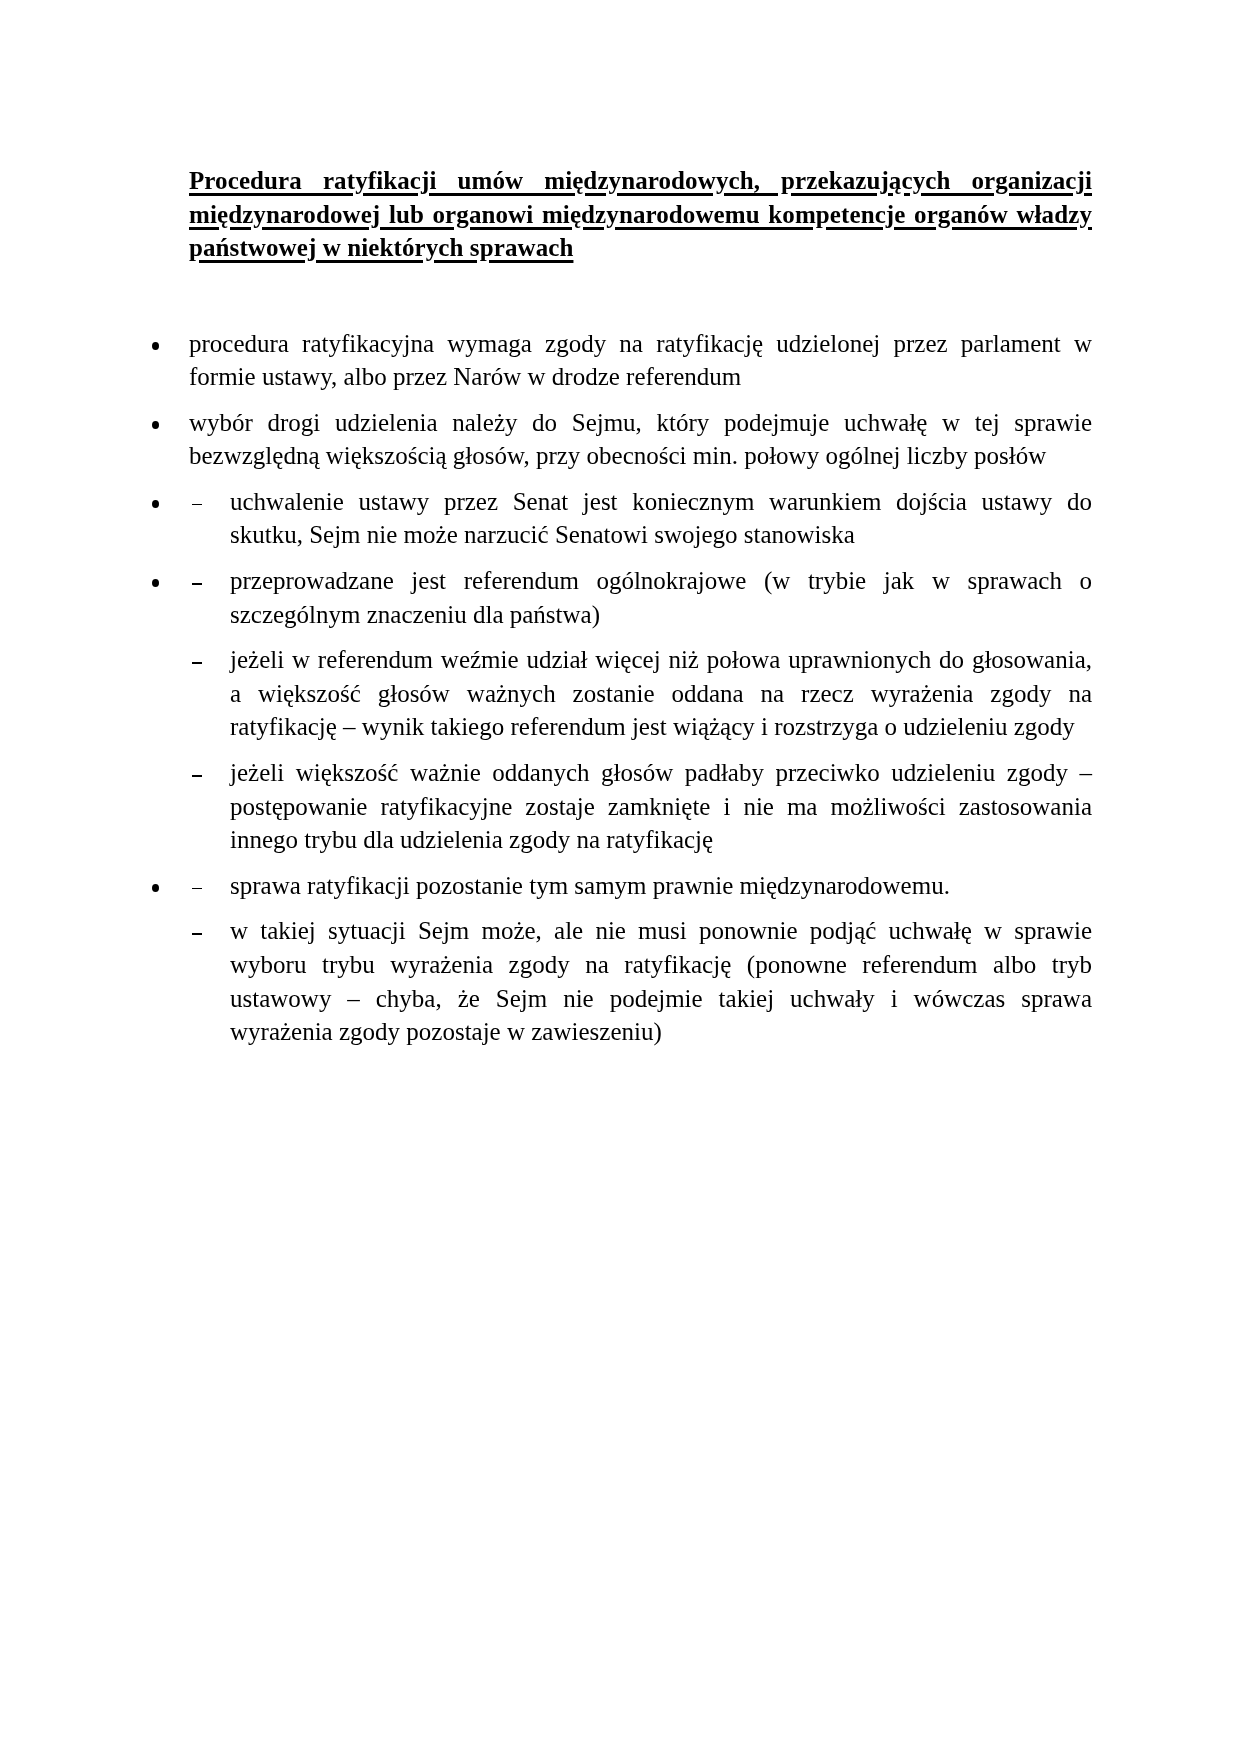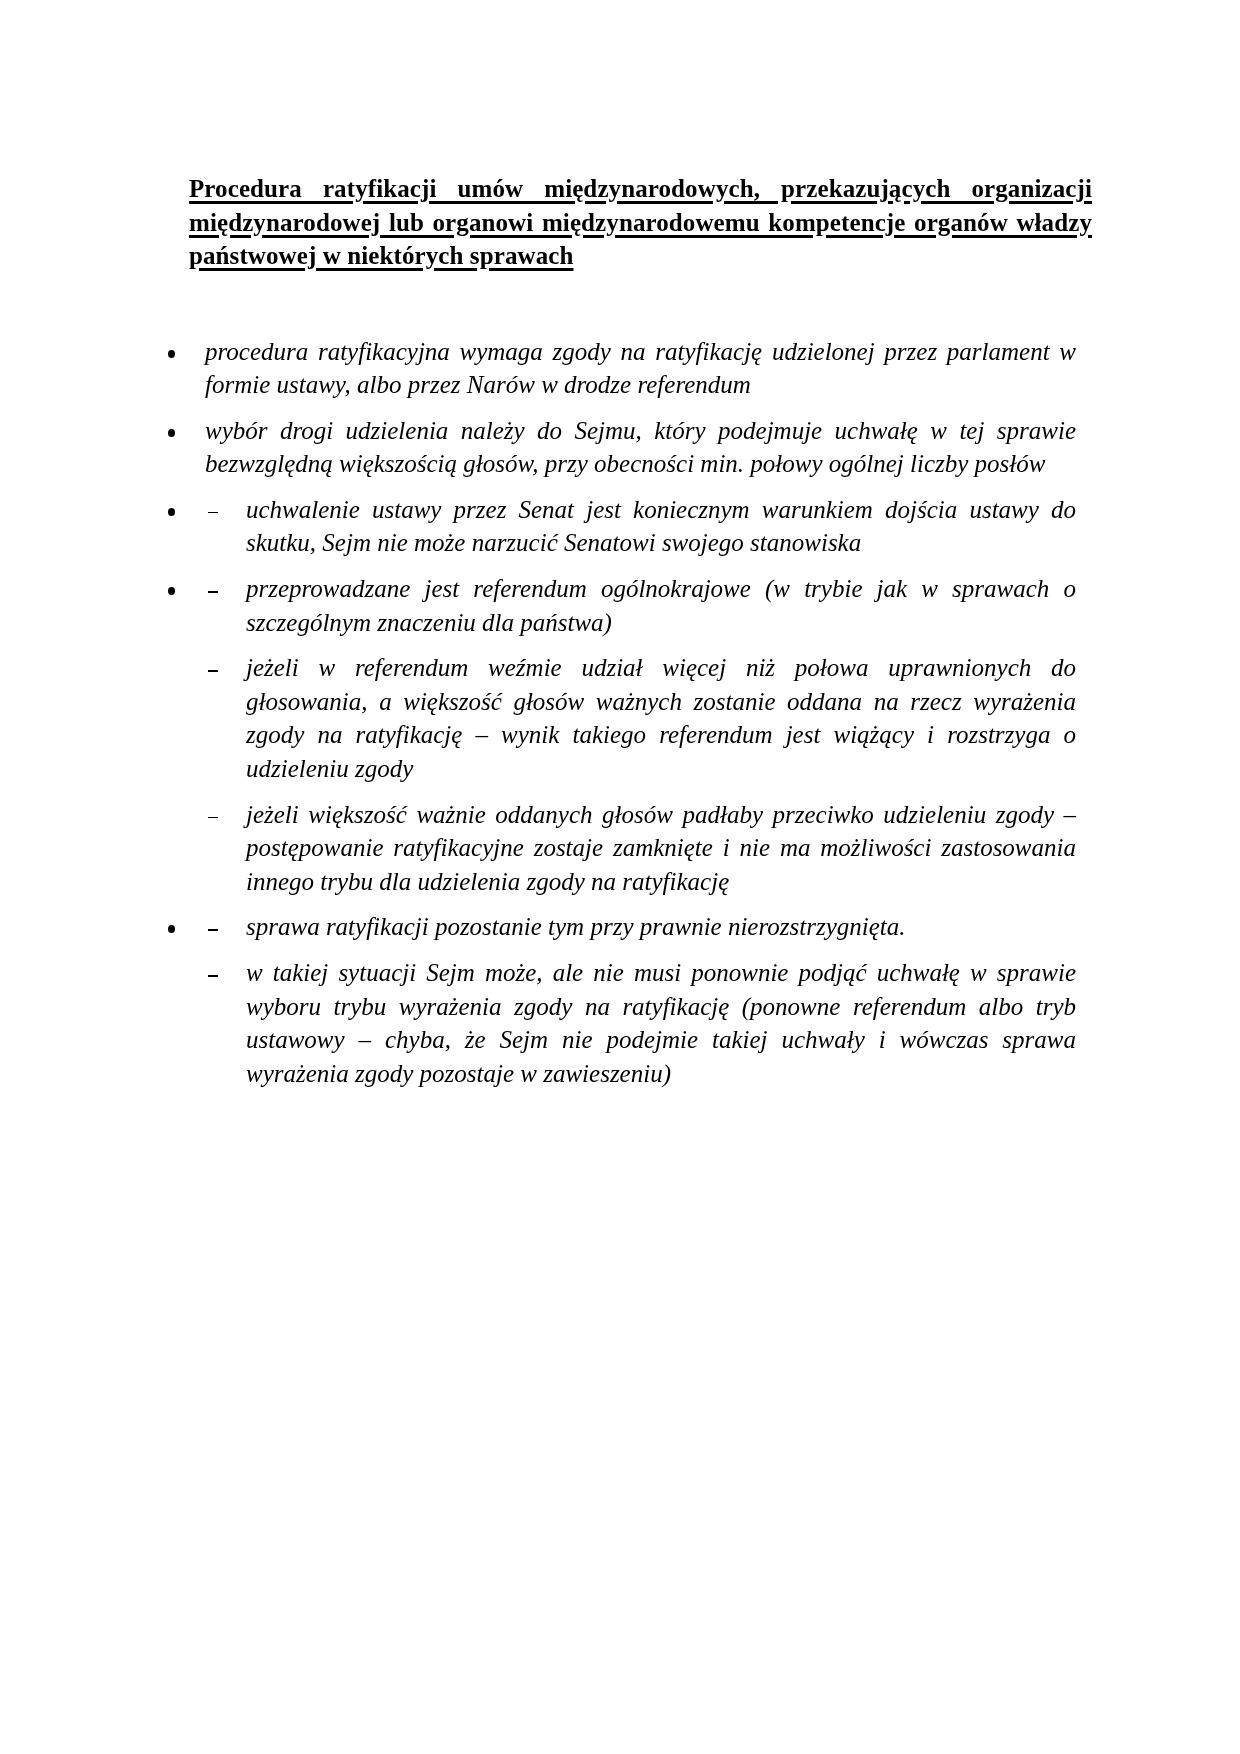--- a/index.html
+++ b/index.html
@@ -11,42 +11,41 @@
       width: 1240px;
       height: 1754px;
       position: relative;
       overflow: hidden;
       color: #000000;
       font-family: "Liberation Serif", "DejaVu Serif", serif;
     }
     .page {
       position: absolute;
       left: 189px;
-      top: 172px;
+      top: 164px;
       width: 903px;
     }
     .title {
       font-family: "Liberation Serif", "DejaVu Serif", serif;
       font-weight: bold;
       font-size: 25px;
       line-height: 33.5px;
       text-align: justify;
       text-align-last: left;
       text-decoration: underline;
       text-decoration-thickness: 3px;
       text-underline-offset: 4px;
       margin: 0;
       letter-spacing: 0.1px;
     }
     .list {
       list-style: none;
-      margin: 16px;
+      margin: 0;
       padding: 0;
       margin-top: 62px;
-      font-style: italic;
     }
     .item {
       position: relative;
       font-size: 25px;
       line-height: 33.6px;
       text-align: justify;
       margin-bottom: 12px;
     }
     .bullet {
       position: absolute;
@@ -138,21 +137,21 @@
           <span class="text">jeżeli większość ważnie oddanych głosów padłaby przeciwko udzieleniu zgody – postępowanie ratyfikacyjne zostaje zamknięte i nie ma możliwości zastosowania innego trybu dla udzielenia zgody na ratyfikację</span>
         </li>
       </ul>
     </li>
 
     <li class="item">
       <span class="bullet"></span>
       <ul class="sublist">
         <li class="subitem">
           <span class="dash"></span>
-          <span class="text">sprawa ratyfikacji pozostanie tym przy prawnie nierozstrzygnięta.</span>
+          <span class="text">sprawa ratyfikacji pozostanie tym samym prawnie międzynarodowemu.</span>
         </li>
         <li class="subitem">
           <span class="dash"></span>
           <span class="text">w takiej sytuacji Sejm może, ale nie musi ponownie podjąć uchwałę w sprawie wyboru trybu wyrażenia zgody na ratyfikację (ponowne referendum albo tryb ustawowy – chyba, że Sejm nie podejmie takiej uchwały i wówczas sprawa wyrażenia zgody pozostaje w zawieszeniu)</span>
         </li>
       </ul>
     </li>
   </ul>
 </div>
 

